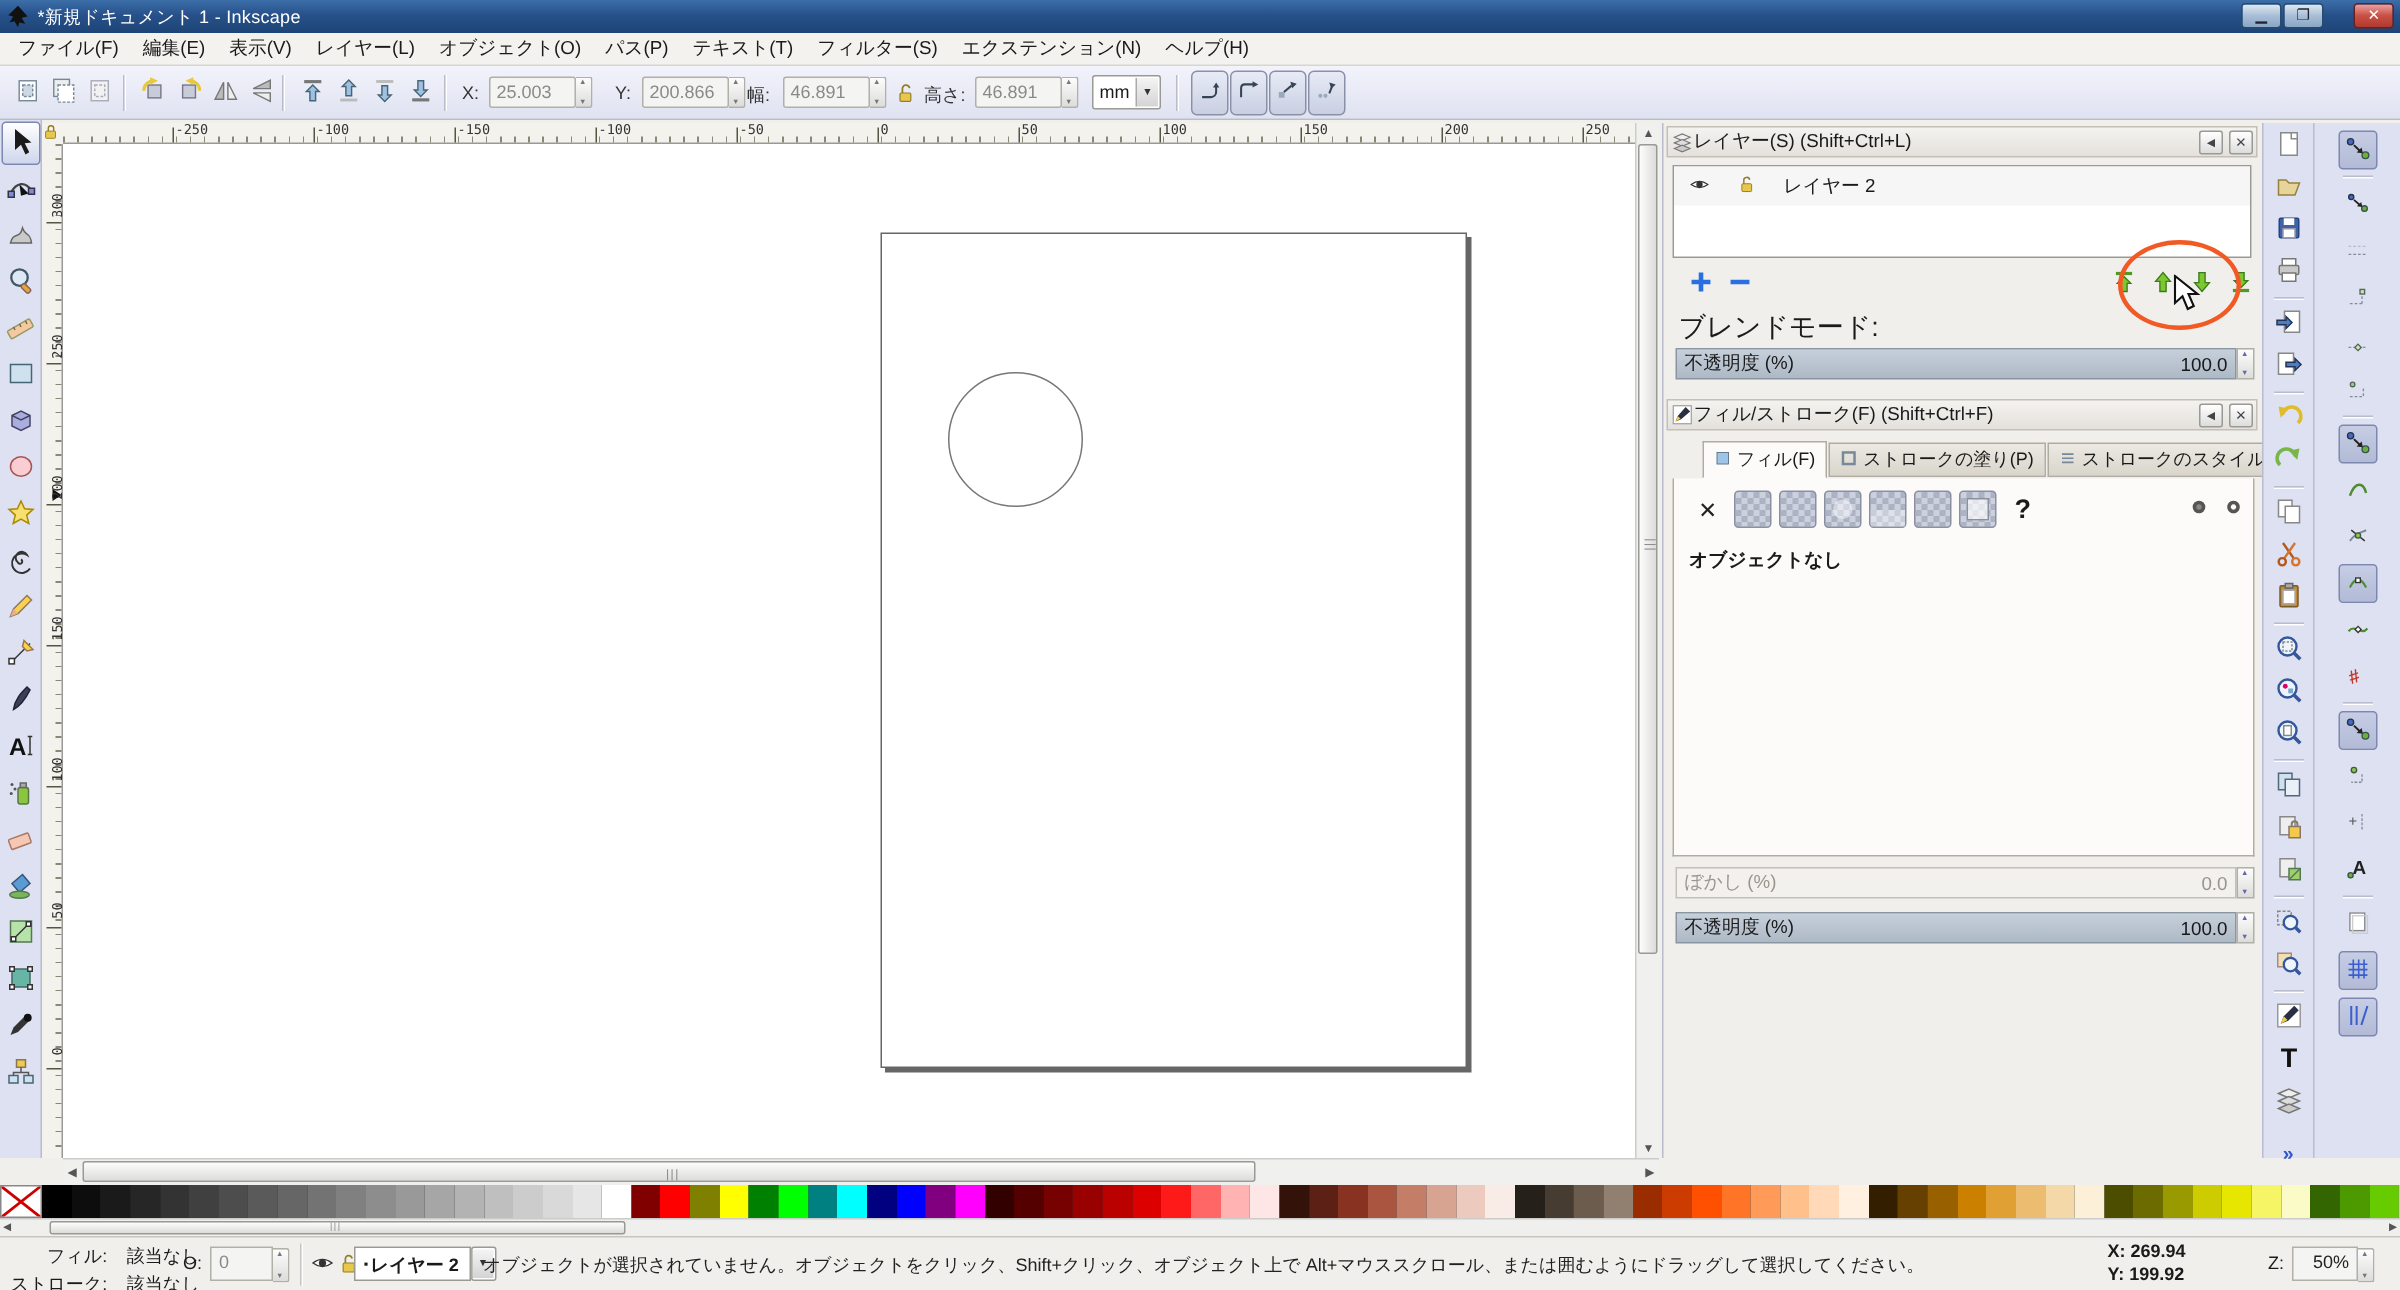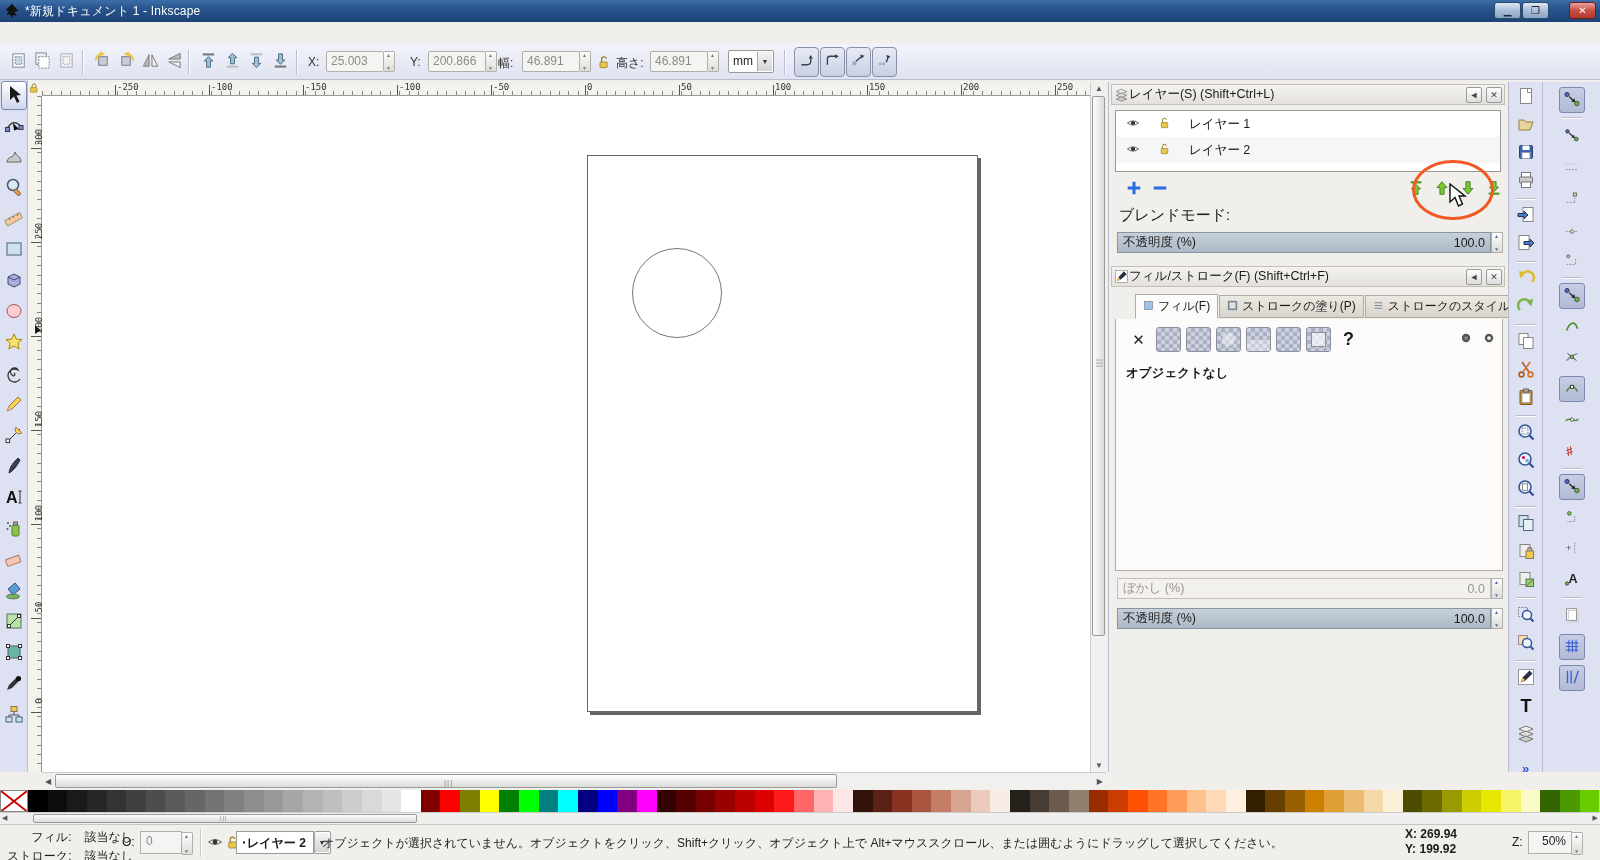--- a/index.html
+++ b/index.html
@@ -81,21 +81,21 @@
   .ptitle{position:absolute;left:2px;width:394px;height:21px;background:linear-gradient(to bottom,#f4f3f0,#e4e1dc);
     border:1px solid #c4c0b8;display:flex;align-items:center;font-size:12.5px;padding-left:2px;}
   .ptitle .pbtns{position:absolute;right:2px;top:2px;display:flex;}
   .pbtn{width:16px;height:16px;border:1px solid #9a9a94;background:linear-gradient(to bottom,#fff,#ddd);border-radius:2px;
     display:flex;align-items:center;justify-content:center;font-size:9px;color:#444;margin-left:4px;}
   .llist{position:absolute;left:6px;width:386px;height:62px;background:#fff;border:1px solid #9a9a94;}
   .lrow{height:26px;display:flex;align-items:center;font-size:12.5px;}
   .lrow .lname{margin-left:18px;}
   .lrow svg{margin-left:10px;}
   .icbtn{position:absolute;width:22px;height:22px;display:flex;align-items:center;justify-content:center;border-radius:3px;}
-  .blendlab{position:absolute;left:10px;font-size:15px;}
+  .blendlab{position:absolute;left:10px;font-size:18px;}
   .dropdown{position:absolute;height:21px;background:#fff;border:1px solid #9a9a94;font-size:12.5px;padding:2px 5px;}
   .dropdown .arr{position:absolute;right:0px;top:0px;bottom:0px;width:17px;background:linear-gradient(to bottom,#f4f4f4,#cfcfcf);
     border-left:1px solid #aaa;display:flex;align-items:center;justify-content:center;font-size:7px;color:#333;}
   .slider{position:absolute;height:21px;border:1px solid #8a95a2;background:linear-gradient(to bottom,#c6d0db,#aeb9c6);
     font-size:12.5px;display:flex;align-items:center;justify-content:space-between;padding:0 5px;}
   .slider.disabled{background:#f2f1ee;border-color:#c4c0b8;color:#9a968e;}
   .sspin{position:absolute;width:12px;height:21px;border:1px solid #b0b0a8;background:linear-gradient(to bottom,#fdfdfd,#dcdcda);}
   .sspin:before{content:"▲";position:absolute;top:0;left:2px;font-size:5px;color:#66a;}
   .sspin:after{content:"▼";position:absolute;bottom:0;left:2px;font-size:5px;color:#66a;}
 
@@ -154,20 +154,32 @@
         <polygon points="10,1 18,10 13,11 16,16 11,15 10,19 7,14 3,15 6,10 2,9" fill="#111"></polygon>
       </svg>
     <span class="ttext">*新規ドキュメント 1 - Inkscape</span>
     <div class="winbtns">
       <div class="winbtn">▁</div>
       <div class="winbtn">❐</div>
       <div class="winbtn close">✕</div>
     </div>
   </div>
 
+  <div class="menubar" id="menubar">
+      <div class="menu-item">ファイル(F)</div>
+      <div class="menu-item">編集(E)</div>
+      <div class="menu-item">表示(V)</div>
+      <div class="menu-item">レイヤー(L)</div>
+      <div class="menu-item">オブジェクト(O)</div>
+      <div class="menu-item">パス(P)</div>
+      <div class="menu-item">テキスト(T)</div>
+      <div class="menu-item">フィルター(S)</div>
+      <div class="menu-item">エクステンション(N)</div>
+      <div class="menu-item">ヘルプ(H)</div>
+    </div>
 
   <div class="toolbar">
     <span id="tb-icons"><div class="tb-ico" style="left: 6px;">
           <span><svg width="19" height="19" viewBox="0 0 20 20">
               <rect x="4" y="3" width="12" height="14" fill="#fff" stroke="#789"></rect>
               <rect x="6.5" y="6" width="7" height="8" fill="#ccd8e4" stroke="#789" stroke-dasharray="2,1.2"></rect>
             </svg></span>
         </div><div class="tb-ico" style="left: 30px;">
           <span><svg width="19" height="19" viewBox="0 0 20 20">
               <rect x="3" y="2" width="11" height="12" fill="#eee" stroke="#789"></rect>
@@ -477,31 +489,20 @@
           <polygon points="3,11 10,8 17,11 10,14" fill="#ddd" stroke="#777"></polygon>
           <polygon points="3,16 10,13 17,16 10,19" fill="#ccc" stroke="#777"></polygon>
         </svg>
       <span>レイヤー(S) (Shift+Ctrl+L)</span>
       <div class="pbtns">
         <div class="pbtn">◄</div>
         <div class="pbtn">✕</div>
       </div>
     </div>
     <div class="llist" style="top:28px" id="layerlist">
-        <div class="lrow" style="background: rgb(255, 255, 255);">
-          <span><svg width="14" height="14" viewBox="0 0 20 20">
-              <path d="M2,10 Q10,4 18,10 Q10,16 2,10 Z" fill="#f6f6f6" stroke="#333"></path>
-              <circle cx="10" cy="10" r="3" fill="#333"></circle>
-            </svg></span>
-          <span style="margin-left:8px"><svg width="13" height="13" viewBox="0 0 20 20">
-              <rect x="5" y="10" width="10" height="8" rx="1" fill="#e8c84c" stroke="#967d20"></rect>
-              <path d="M7,10 V7 a3,3 0 0 1 6,-1" fill="none" stroke="#967d20" stroke-width="1.5"></path>
-            </svg></span>
-          <span class="lname">レイヤー 1</span>
-        </div>
         <div class="lrow" style="background: rgb(246, 246, 246);">
           <span><svg width="14" height="14" viewBox="0 0 20 20">
               <path d="M2,10 Q10,4 18,10 Q10,16 2,10 Z" fill="#f6f6f6" stroke="#333"></path>
               <circle cx="10" cy="10" r="3" fill="#333"></circle>
             </svg></span>
           <span style="margin-left:8px"><svg width="13" height="13" viewBox="0 0 20 20">
               <rect x="5" y="10" width="10" height="8" rx="1" fill="#e8c84c" stroke="#967d20"></rect>
               <path d="M7,10 V7 a3,3 0 0 1 6,-1" fill="none" stroke="#967d20" stroke-width="1.5"></path>
             </svg></span>
           <span class="lname">レイヤー 2</span>

